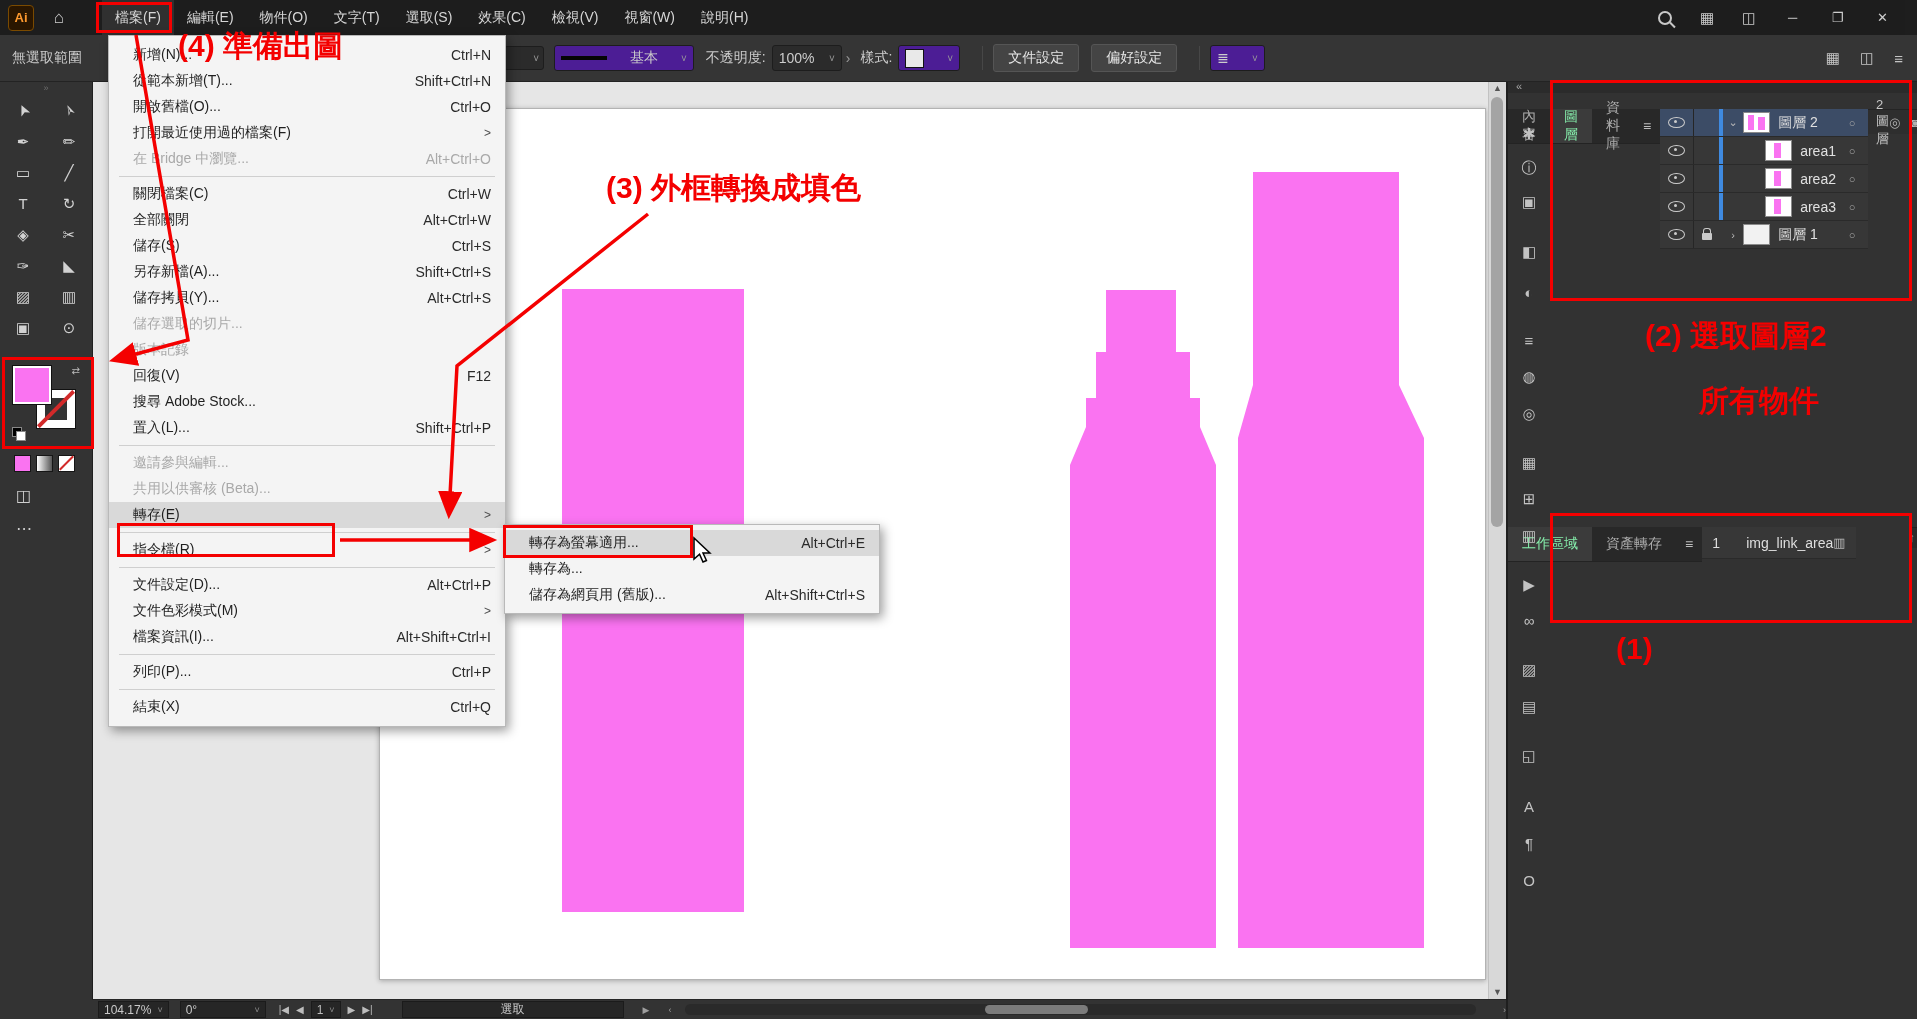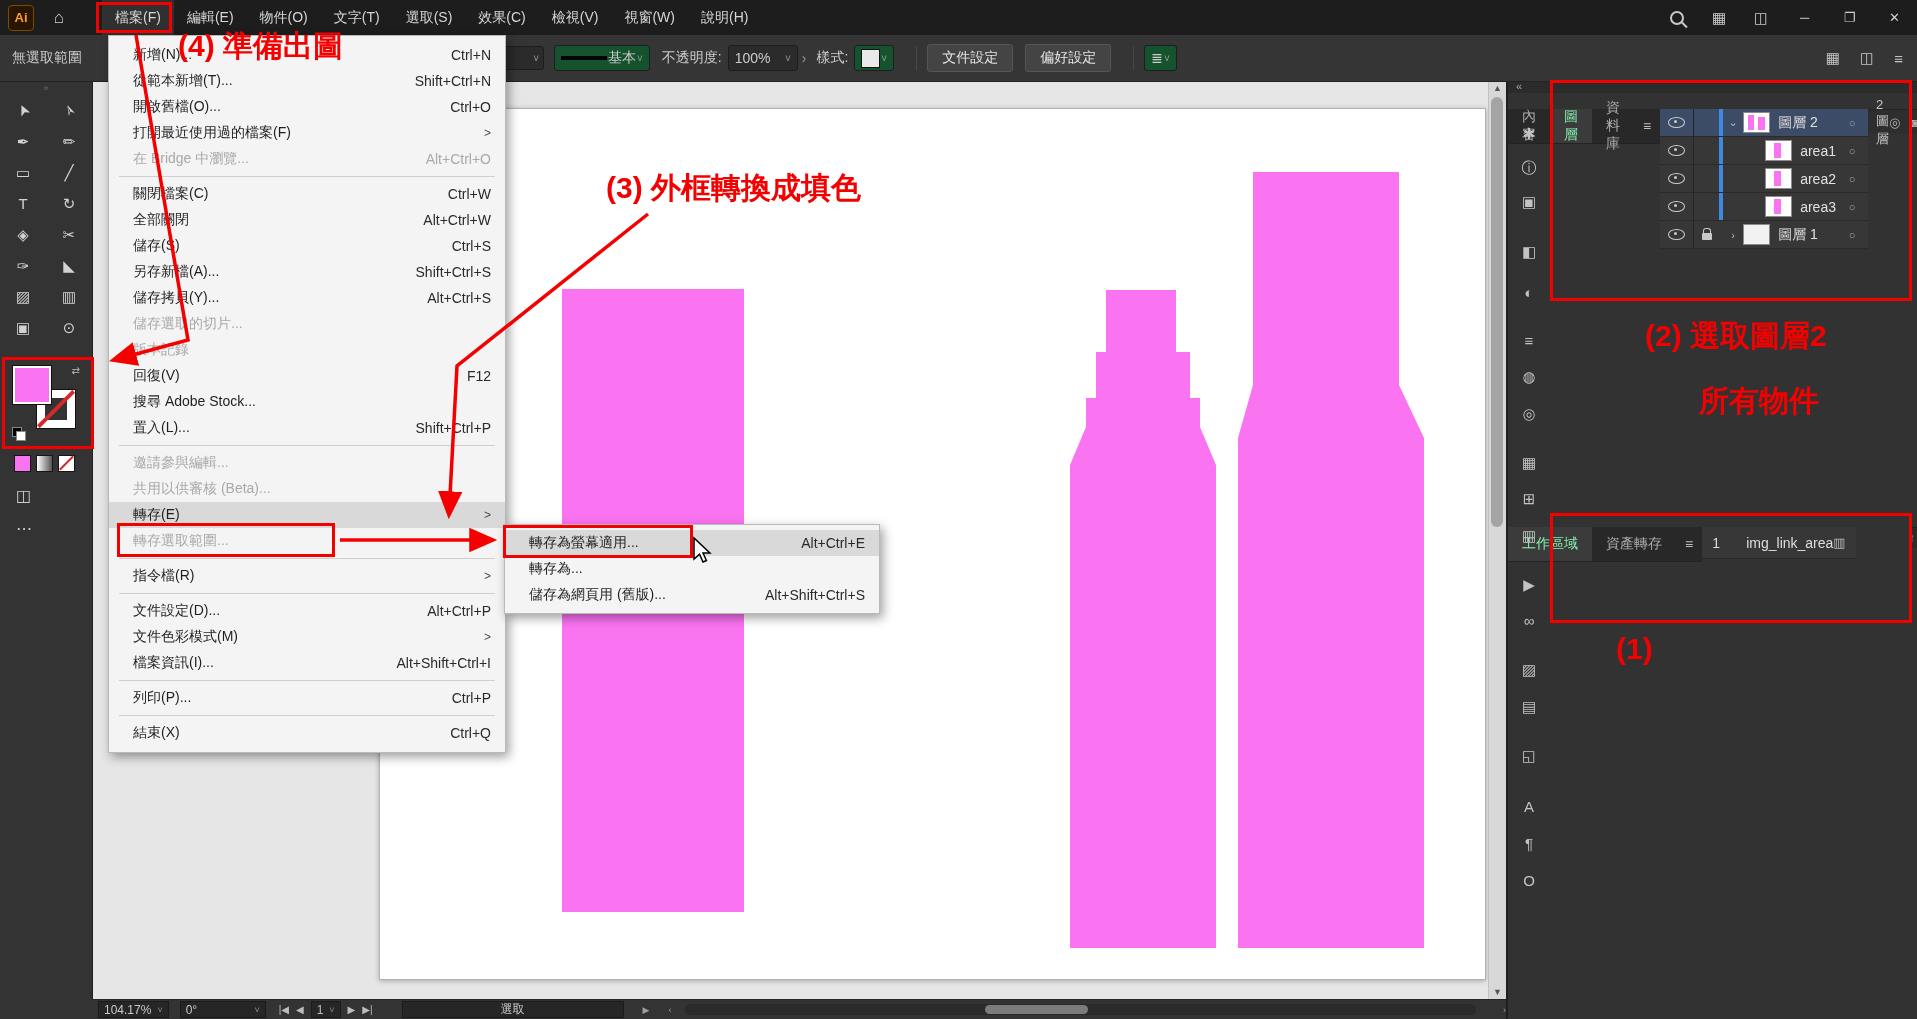--- a/index.html
+++ b/index.html
@@ -1,36 +1,36 @@
 <!DOCTYPE html>
 <html><head>
 <meta charset="utf-8">
 <style>
   html,body{margin:0;padding:0;}
   body{width:1917px;height:1019px;position:relative;overflow:hidden;background:#1e1e1e;
        font-family:"Liberation Sans","DejaVu Sans",sans-serif;-webkit-font-smoothing:antialiased;}
   
-  .menubar{position:absolute;left:0;top:0;right:0;height:35px;background:#1d1d1d;display:flex;align-items:center;color:#d6d6d6;font-size:14px;z-index:40;}
+  .menubar{position:absolute;left:0;top:0;right:12px;height:35px;background:#1d1d1d;display:flex;align-items:center;color:#d6d6d6;font-size:14px;z-index:40;}
   .app-icon{width:24px;height:24px;margin:0 10px 0 8px;background:#2a1600;color:#ff9a2e;border:1px solid #7a4a00;border-radius:4px;display:flex;align-items:center;justify-content:center;font-weight:bold;font-size:13px;}
   .home-icon{width:30px;text-align:center;font-size:17px;color:#cfcfcf;}
   .menus{display:flex;height:35px;margin-left:28px;}
   .menu-item{padding:0 13px;line-height:35px;cursor:default;white-space:nowrap;}
   .menu-item.open{background:#303030;}
   .mb-right{margin-left:auto;display:flex;align-items:center;height:35px;}
   .mb-icon{width:42px;height:35px;display:flex;align-items:center;justify-content:center;font-size:15px;color:#c8c8c8;}
   .search-glyph{width:10px;height:10px;border:2px solid #c8c8c8;border-radius:50%;position:relative;display:inline-block;}
   .search-glyph::after{content:'';position:absolute;width:7px;height:2px;background:#c8c8c8;transform:rotate(45deg);right:-6px;bottom:-3px;}
   .win-btn{width:45px;height:35px;display:flex;align-items:center;justify-content:center;font-size:13px;color:#cfcfcf;}
   
   .controlbar{position:absolute;left:0;top:35px;right:0;height:46px;background:#353535;border-bottom:1px solid #232323;display:flex;align-items:center;color:#cccccc;font-size:14px;z-index:30;}
   .cb-status{padding-left:12px;width:96px;white-space:nowrap;}
   .cb-spacer{width:396px;}
   .cb-sep{width:1px;height:24px;background:#474747;margin:0 10px;}
   .cb-mini{width:34px;height:22px;background:#2b2b2b;border:1px solid #1d1d1d;border-radius:3px;display:flex;align-items:center;justify-content:flex-end;padding-right:4px;color:#9a9a9a;font-size:10px;margin-right:10px;}
-  .cb-dd{height:24px;background:#14532d;border:1px solid #1d1d1d;border-radius:3px;display:flex;align-items:center;padding:0 6px;gap:1px;margin-right:12px;}
+  .cb-dd{height:24px;background:#4c1d95;border:1px solid #1d1d1d;border-radius:3px;display:flex;align-items:center;padding:0 6px;gap:23px;margin-right:12px;}
   .line-preview{display:inline-block;width:46px;height:4px;background:#050505;}
   .dd-chev{color:#9a9a9a;font-size:10px;}
   .cb-label{margin-right:6px;white-space:nowrap;}
   .cb-field{height:24px;min-width:56px;background:#2b2b2b;border:1px solid #1d1d1d;border-radius:3px;display:flex;align-items:center;justify-content:space-between;padding:0 6px;margin-right:4px;}
   .chev-right{color:#9a9a9a;margin-right:10px;}
   .style-sw{width:17px;height:17px;background:#e9e9e9;border:1px solid #111;}
   .cb-btn{height:26px;padding:0 14px;background:#444444;border:1px solid #555555;border-radius:3px;display:flex;align-items:center;margin-right:12px;color:#e4e4e4;white-space:nowrap;}
   .cb-right{margin-left:auto;display:flex;align-items:center;padding-right:14px;gap:20px;color:#c4c4c4;font-size:15px;}
   
   .toolbar{position:absolute;left:0;top:81px;width:92px;bottom:0;background:#333333;border-right:1px solid #1f1f1f;z-index:10;}
@@ -479,23 +479,20 @@
     <div class="fm-item disabled">
       <span class="fm-label">邀請參與編輯...</span>
     </div>
     <div class="fm-item disabled">
       <span class="fm-label">共用以供審核 (Beta)...</span>
     </div>
     <div class="fm-item hover">
       <span class="fm-label">轉存(E)</span>
       <span class="fm-arrow">&gt;</span>
     </div>
-    <div class="fm-item disabled">
-      <span class="fm-label">轉存選取範圍...</span>
-    </div>
     <div class="fm-sep"></div>
     <div class="fm-item">
       <span class="fm-label">指令檔(R)</span>
       <span class="fm-arrow">&gt;</span>
     </div>
     <div class="fm-sep"></div>
     <div class="fm-item">
       <span class="fm-label">文件設定(D)...</span>
       <span class="fm-shortcut">Alt+Ctrl+P</span>
     </div>

